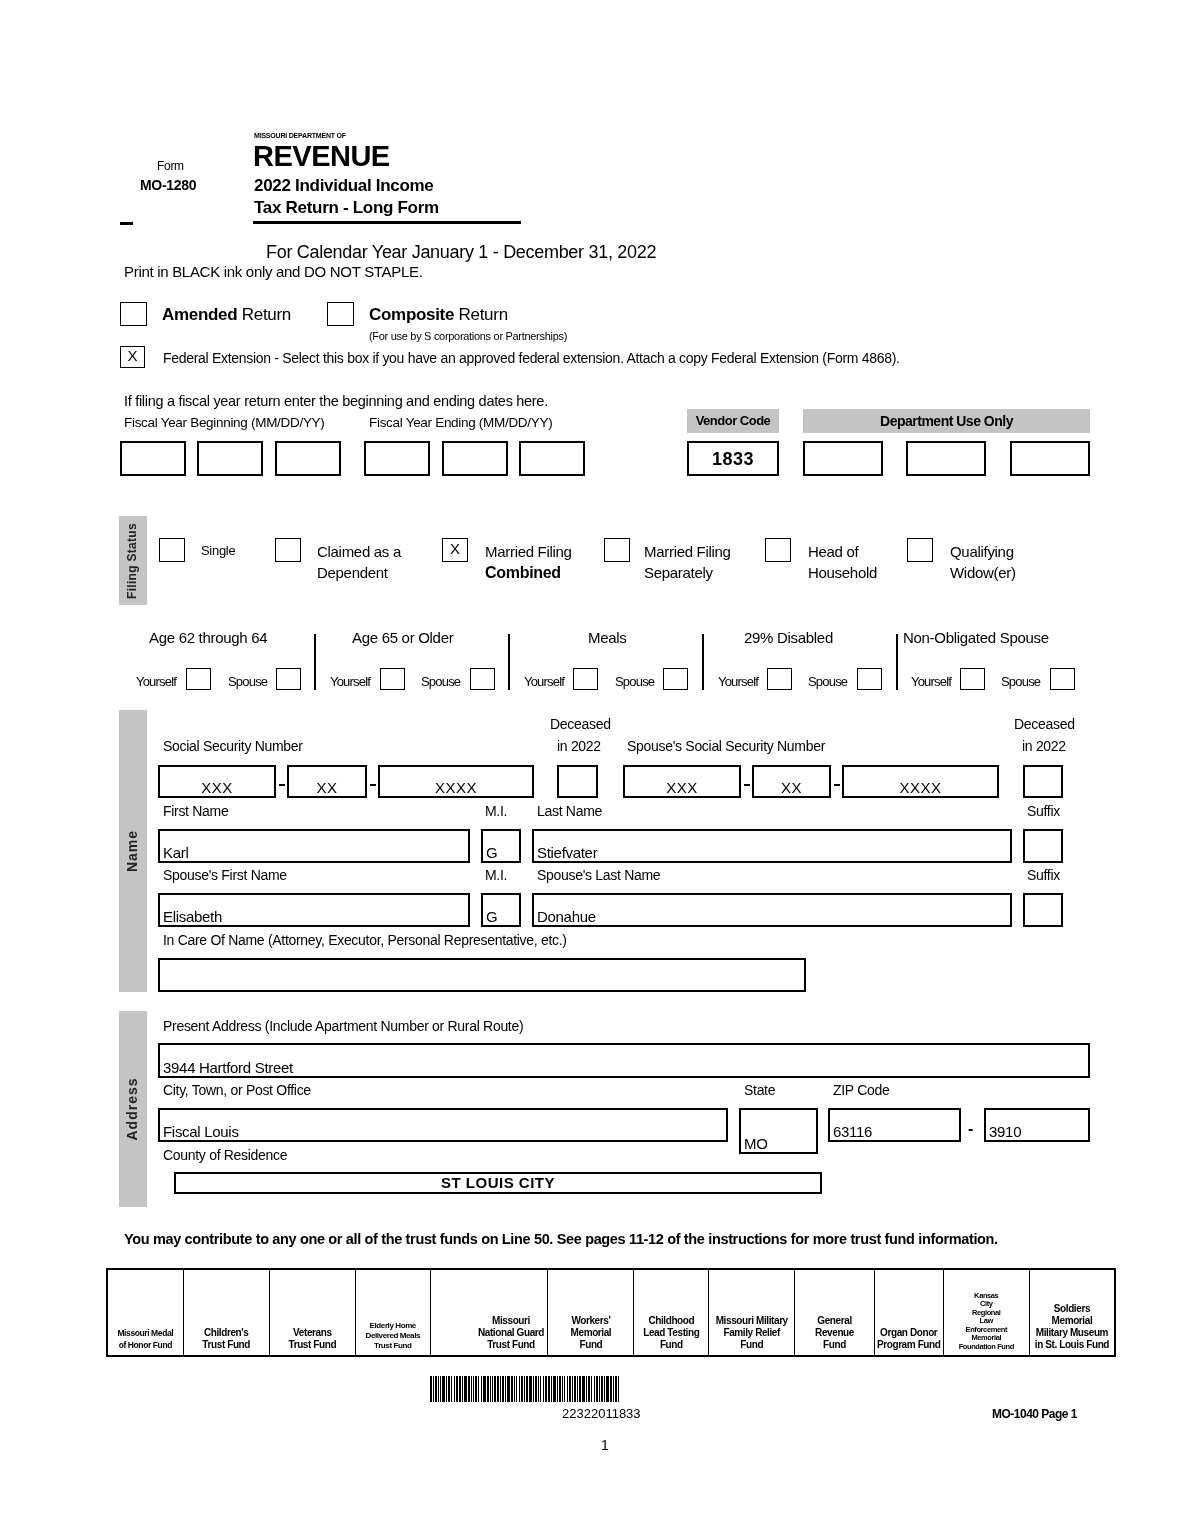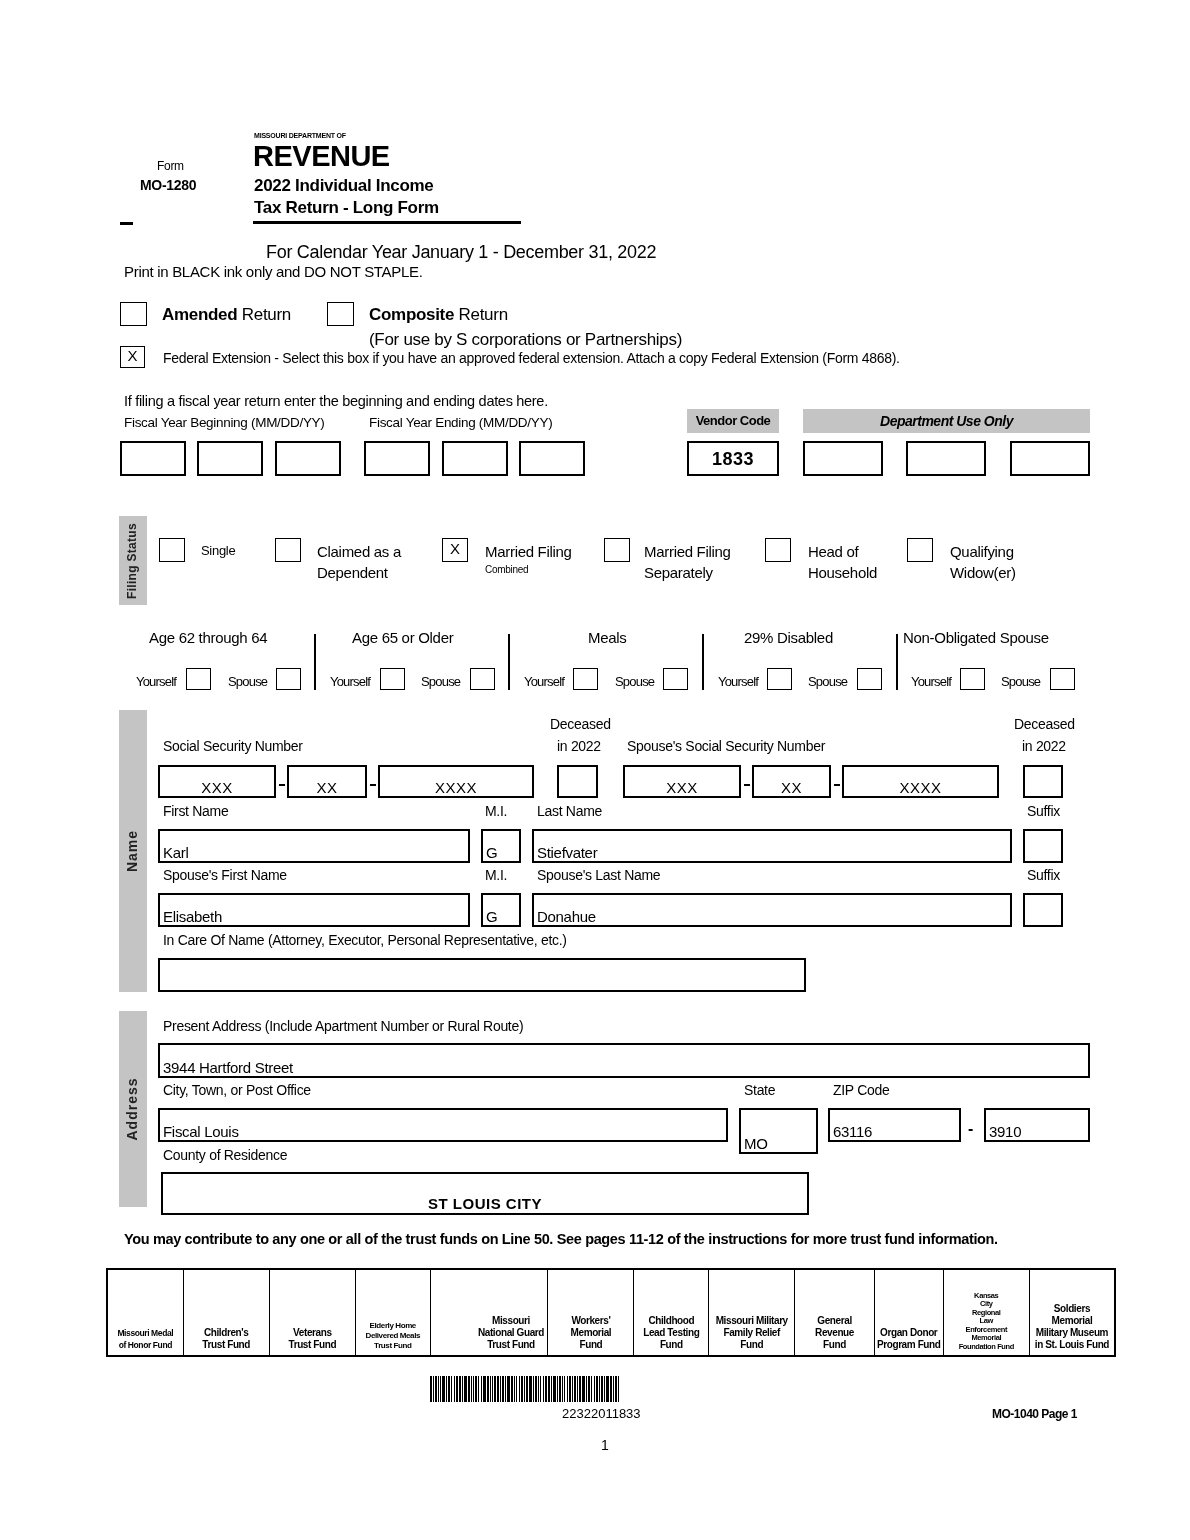--- a/index.html
+++ b/index.html
@@ -34,21 +34,21 @@
 <div class="t b" style="left:254px;top:176px;font-size:17px;">2022 Individual Income</div>
 <div class="t b" style="left:254px;top:198px;font-size:17px;">Tax Return - Long Form</div>
 <div class="abs" style="left:253px;top:221px;width:268px;height:3px;background:#000;"></div>
 <div class="t" style="left:266px;top:242px;font-size:18px;">For Calendar Year January 1 - December 31, 2022</div>
 <div class="t" style="left:124px;top:263px;font-size:15px;">Print in BLACK ink only and DO NOT STAPLE.</div>
 
 <div class="chk" style="left:120px;top:302px;width:27px;height:24px;"></div>
 <div class="t" style="left:162px;top:305px;font-size:17px;"><span class="b">Amended</span><span> Return</span></div>
 <div class="chk" style="left:327px;top:302px;width:27px;height:24px;"></div>
 <div class="t" style="left:369px;top:305px;font-size:17px;"><span class="b">Composite</span><span> Return</span></div>
-<div class="t" style="left:369px;top:330px;font-size:17px;">(For use by S corporations or Partnerships)</div>
+<div class="t" style="left:369px;top:330px;font-size:11px;">(For use by S corporations or Partnerships)</div>
 <div class="chk" style="left:120px;top:346px;width:25px;height:22px;line-height:18px;">X</div>
 <div class="t" style="left:163px;top:350px;font-size:14px;">Federal Extension - Select this box if you have an approved federal extension. Attach a copy Federal Extension (Form 4868).</div>
 
 <div class="t" style="left:124px;top:393px;font-size:14.5px;">If filing a fiscal year return enter the beginning and ending dates here.</div>
 <div class="t" style="left:124px;top:415px;font-size:13.5px;">Fiscal Year Beginning (MM/DD/YY)</div>
 <div class="t" style="left:369px;top:415px;font-size:13.5px;">Fiscal Year Ending (MM/DD/YY)</div>
 <div class="box" style="left:120px;top:441px;width:66px;height:35px;">
     <span class="cval"></span>
   </div>
 <div class="box" style="left:197px;top:441px;width:66px;height:35px;">
@@ -64,21 +64,21 @@
     <span class="cval"></span>
   </div>
 <div class="box" style="left:519px;top:441px;width:66px;height:35px;">
     <span class="cval"></span>
   </div>
 
 <div class="gray-hdr" style="left:687px;top:409px;width:92px;height:24px;">Vendor Code</div>
 <div class="box" style="left:687px;top:441px;width:92px;height:35px;border-width:2.5px;">
     <span class="cval b" style="bottom:4px;font-size:18px;">1833</span>
   </div>
-<div class="gray-hdr" style="left:803px;top:409px;width:287px;height:24px;font-size:14px;font-style:italic;">Department Use Only</div>
+<div class="gray-hdr" style="left:803px;top:409px;width:287px;height:24px;font-size:14px;">Department Use Only</div>
 <div class="box" style="left:803px;top:441px;width:80px;height:35px;">
     <span class="cval"></span>
   </div>
 <div class="box" style="left:906px;top:441px;width:80px;height:35px;">
     <span class="cval"></span>
   </div>
 <div class="box" style="left:1010px;top:441px;width:80px;height:35px;">
     <span class="cval"></span>
   </div>
 
@@ -87,21 +87,21 @@
 
 <div class="chk" style="left:159px;top:538px;"></div>
 <div class="t" style="left:201px;top:543px;font-size:13px;">Single</div>
 
 <div class="chk" style="left:275px;top:538px;"></div>
 <div class="t" style="left:317px;top:543px;font-size:15px;">Claimed as a</div>
 <div class="t" style="left:317px;top:564px;font-size:15px;">Dependent</div>
 
 <div class="chk" style="left:442px;top:538px;">X</div>
 <div class="t" style="left:485px;top:543px;font-size:15px;">Married Filing</div>
-<div class="t" style="left:485px;top:564px;font-size:10px;">Combined</div>
+<div class="t" style="left:485px;top:564px;font-size:16px;font-weight:bold;">Combined</div>
 
 <div class="chk" style="left:604px;top:538px;"></div>
 <div class="t" style="left:644px;top:543px;font-size:15px;">Married Filing</div>
 <div class="t" style="left:644px;top:564px;font-size:15px;">Separately</div>
 
 <div class="chk" style="left:765px;top:538px;"></div>
 <div class="t" style="left:808px;top:543px;font-size:15px;">Head of</div>
 <div class="t" style="left:808px;top:564px;font-size:15px;">Household</div>
 
 <div class="chk" style="left:907px;top:538px;"></div>
@@ -245,21 +245,21 @@
   </div>
 <div class="box" style="left:828px;top:1108px;width:133px;height:34px;">
     <span class="val">63116</span>
   </div>
 <div class="t b" style="left:968px;top:1120px;font-size:16px;">-</div>
 <div class="box" style="left:984px;top:1108px;width:106px;height:34px;">
     <span class="val">3910</span>
   </div>
 
 <div class="t" style="left:163px;top:1147px;font-size:14px;">County of Residence</div>
-<div class="box" style="left:161px;top:1172px;width:648px;height:43px;">
+<div class="box" style="left:174px;top:1172px;width:648px;height:22px;">
     <span class="cval b" style="bottom:1px;">ST LOUIS CITY</span>
   </div>
 
 <div class="t b" style="left:124px;top:1231px;font-size:14.5px;letter-spacing:-0.35px;">You may contribute to any one or all of the trust funds on Line 50. See pages 11-12 of the instructions for more trust fund information.</div>
 
 <div class="fund-table">
   <div class="fund" style="width:79px;font-size:8.5px;">Missouri Medal
 of Honor Fund</div>
   <div class="fund" style="width:90px;">Children's
 Trust Fund</div>

